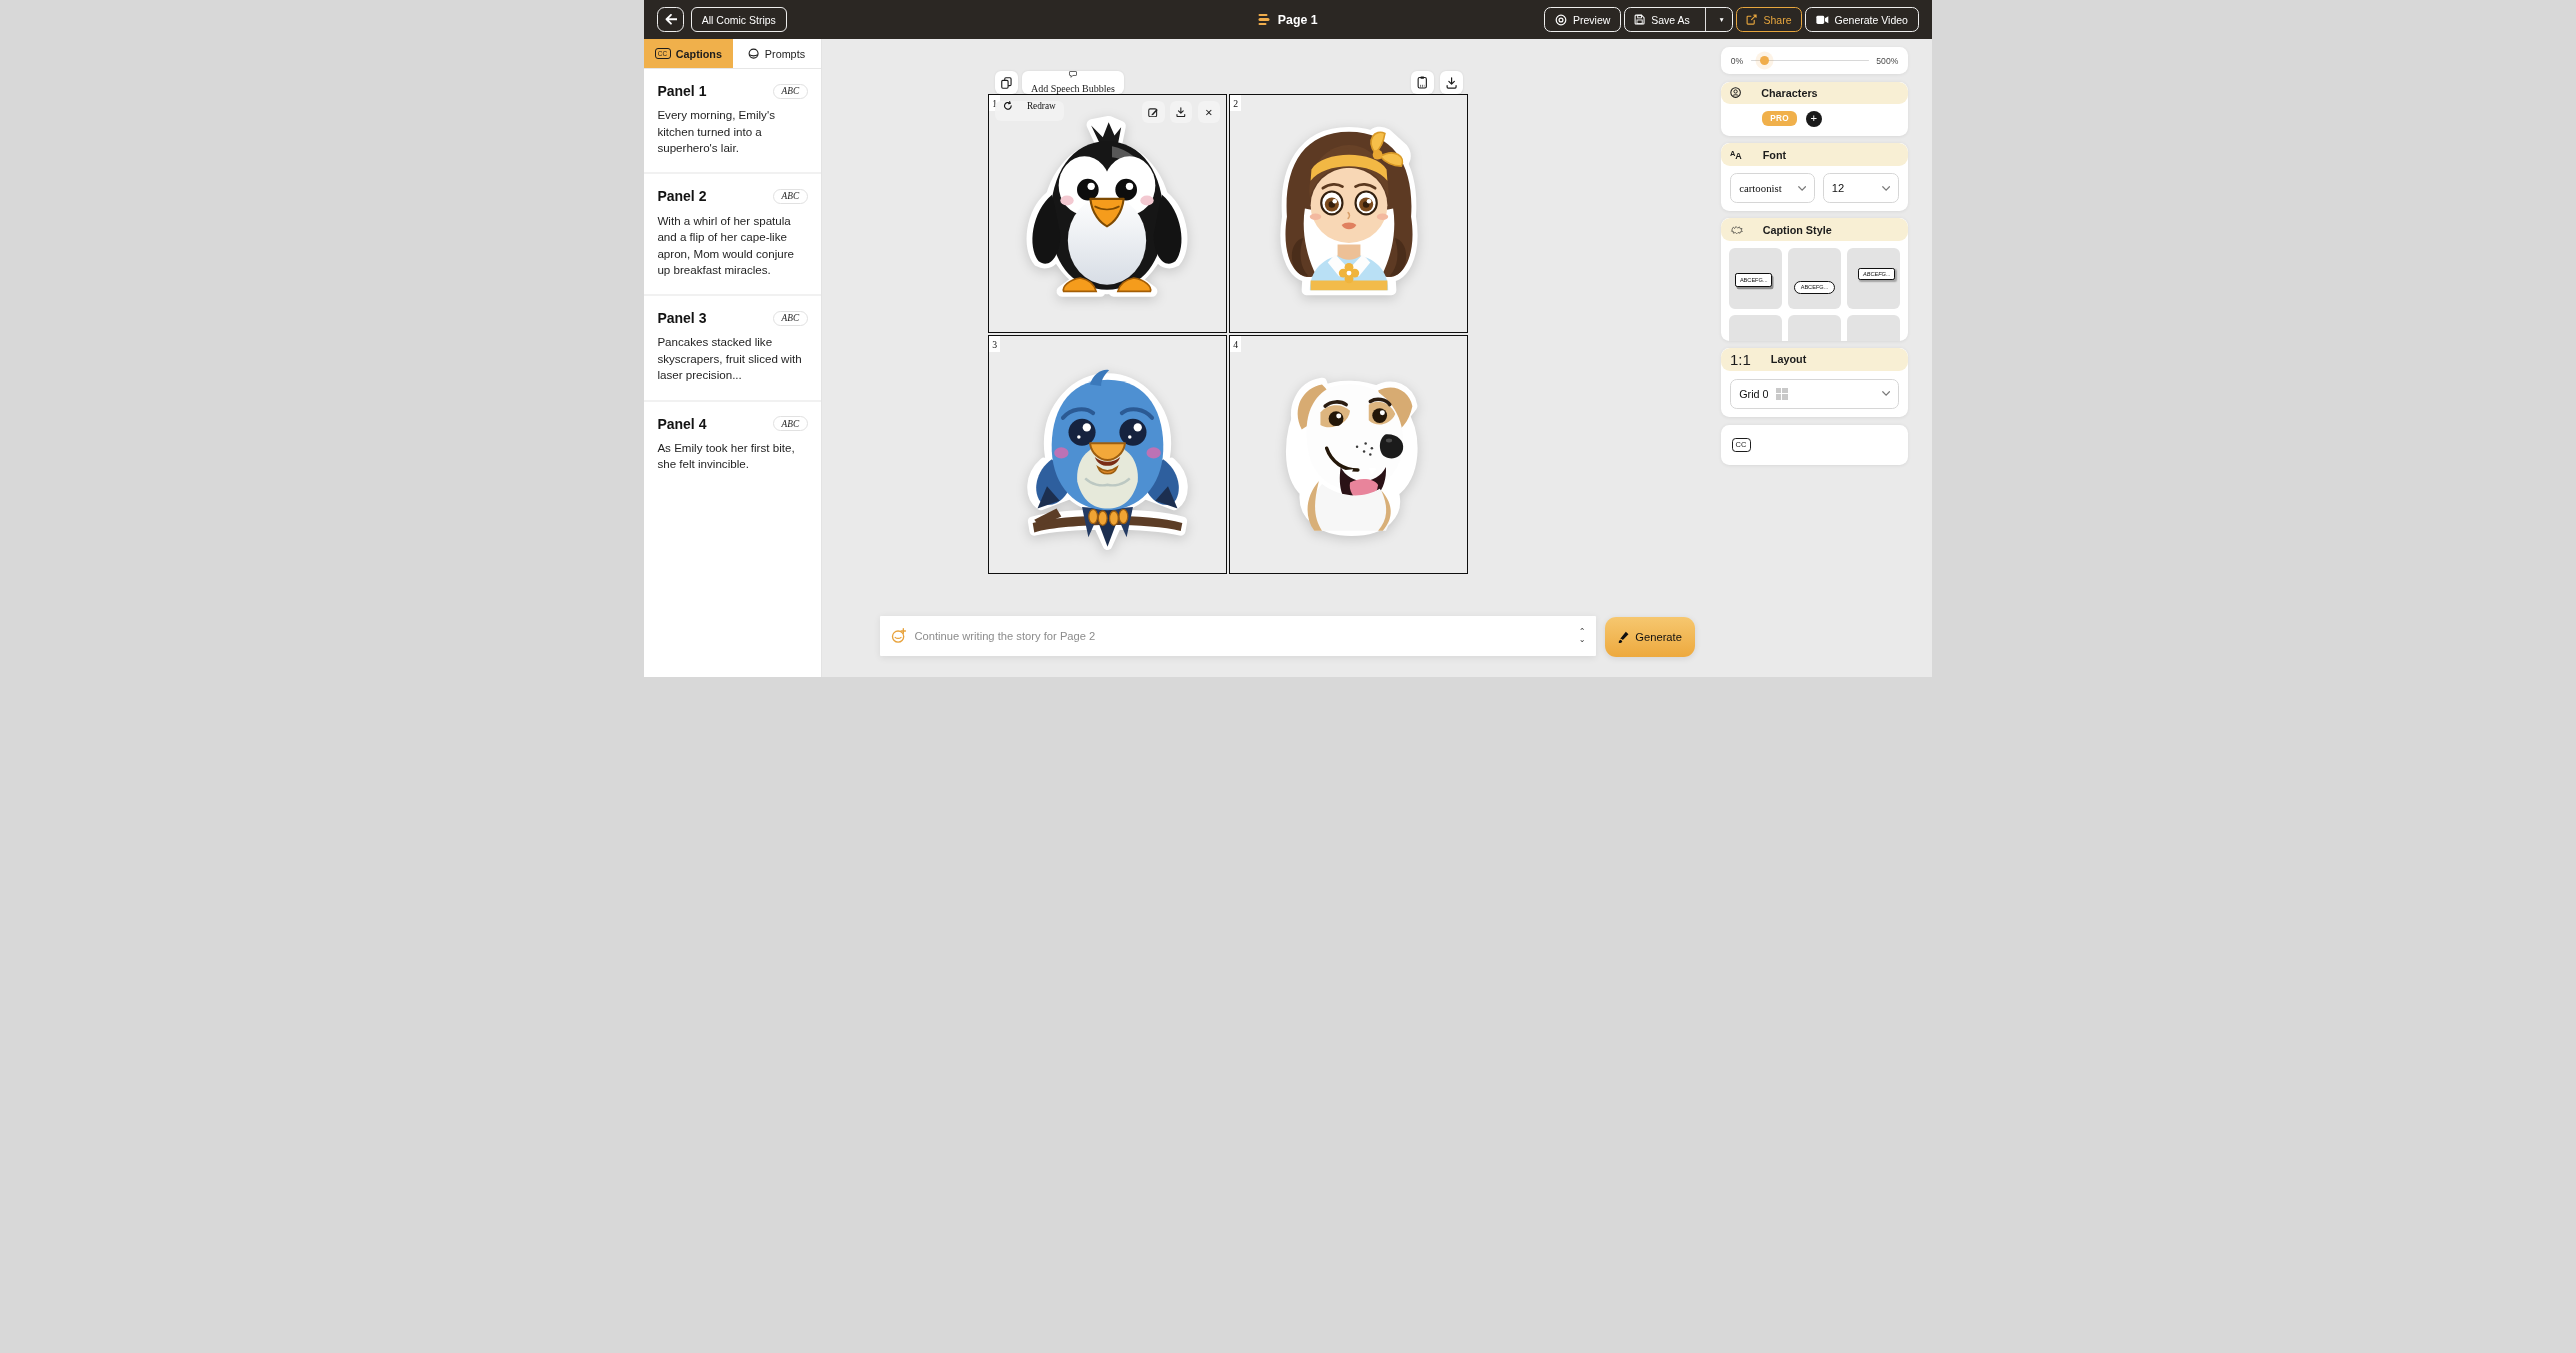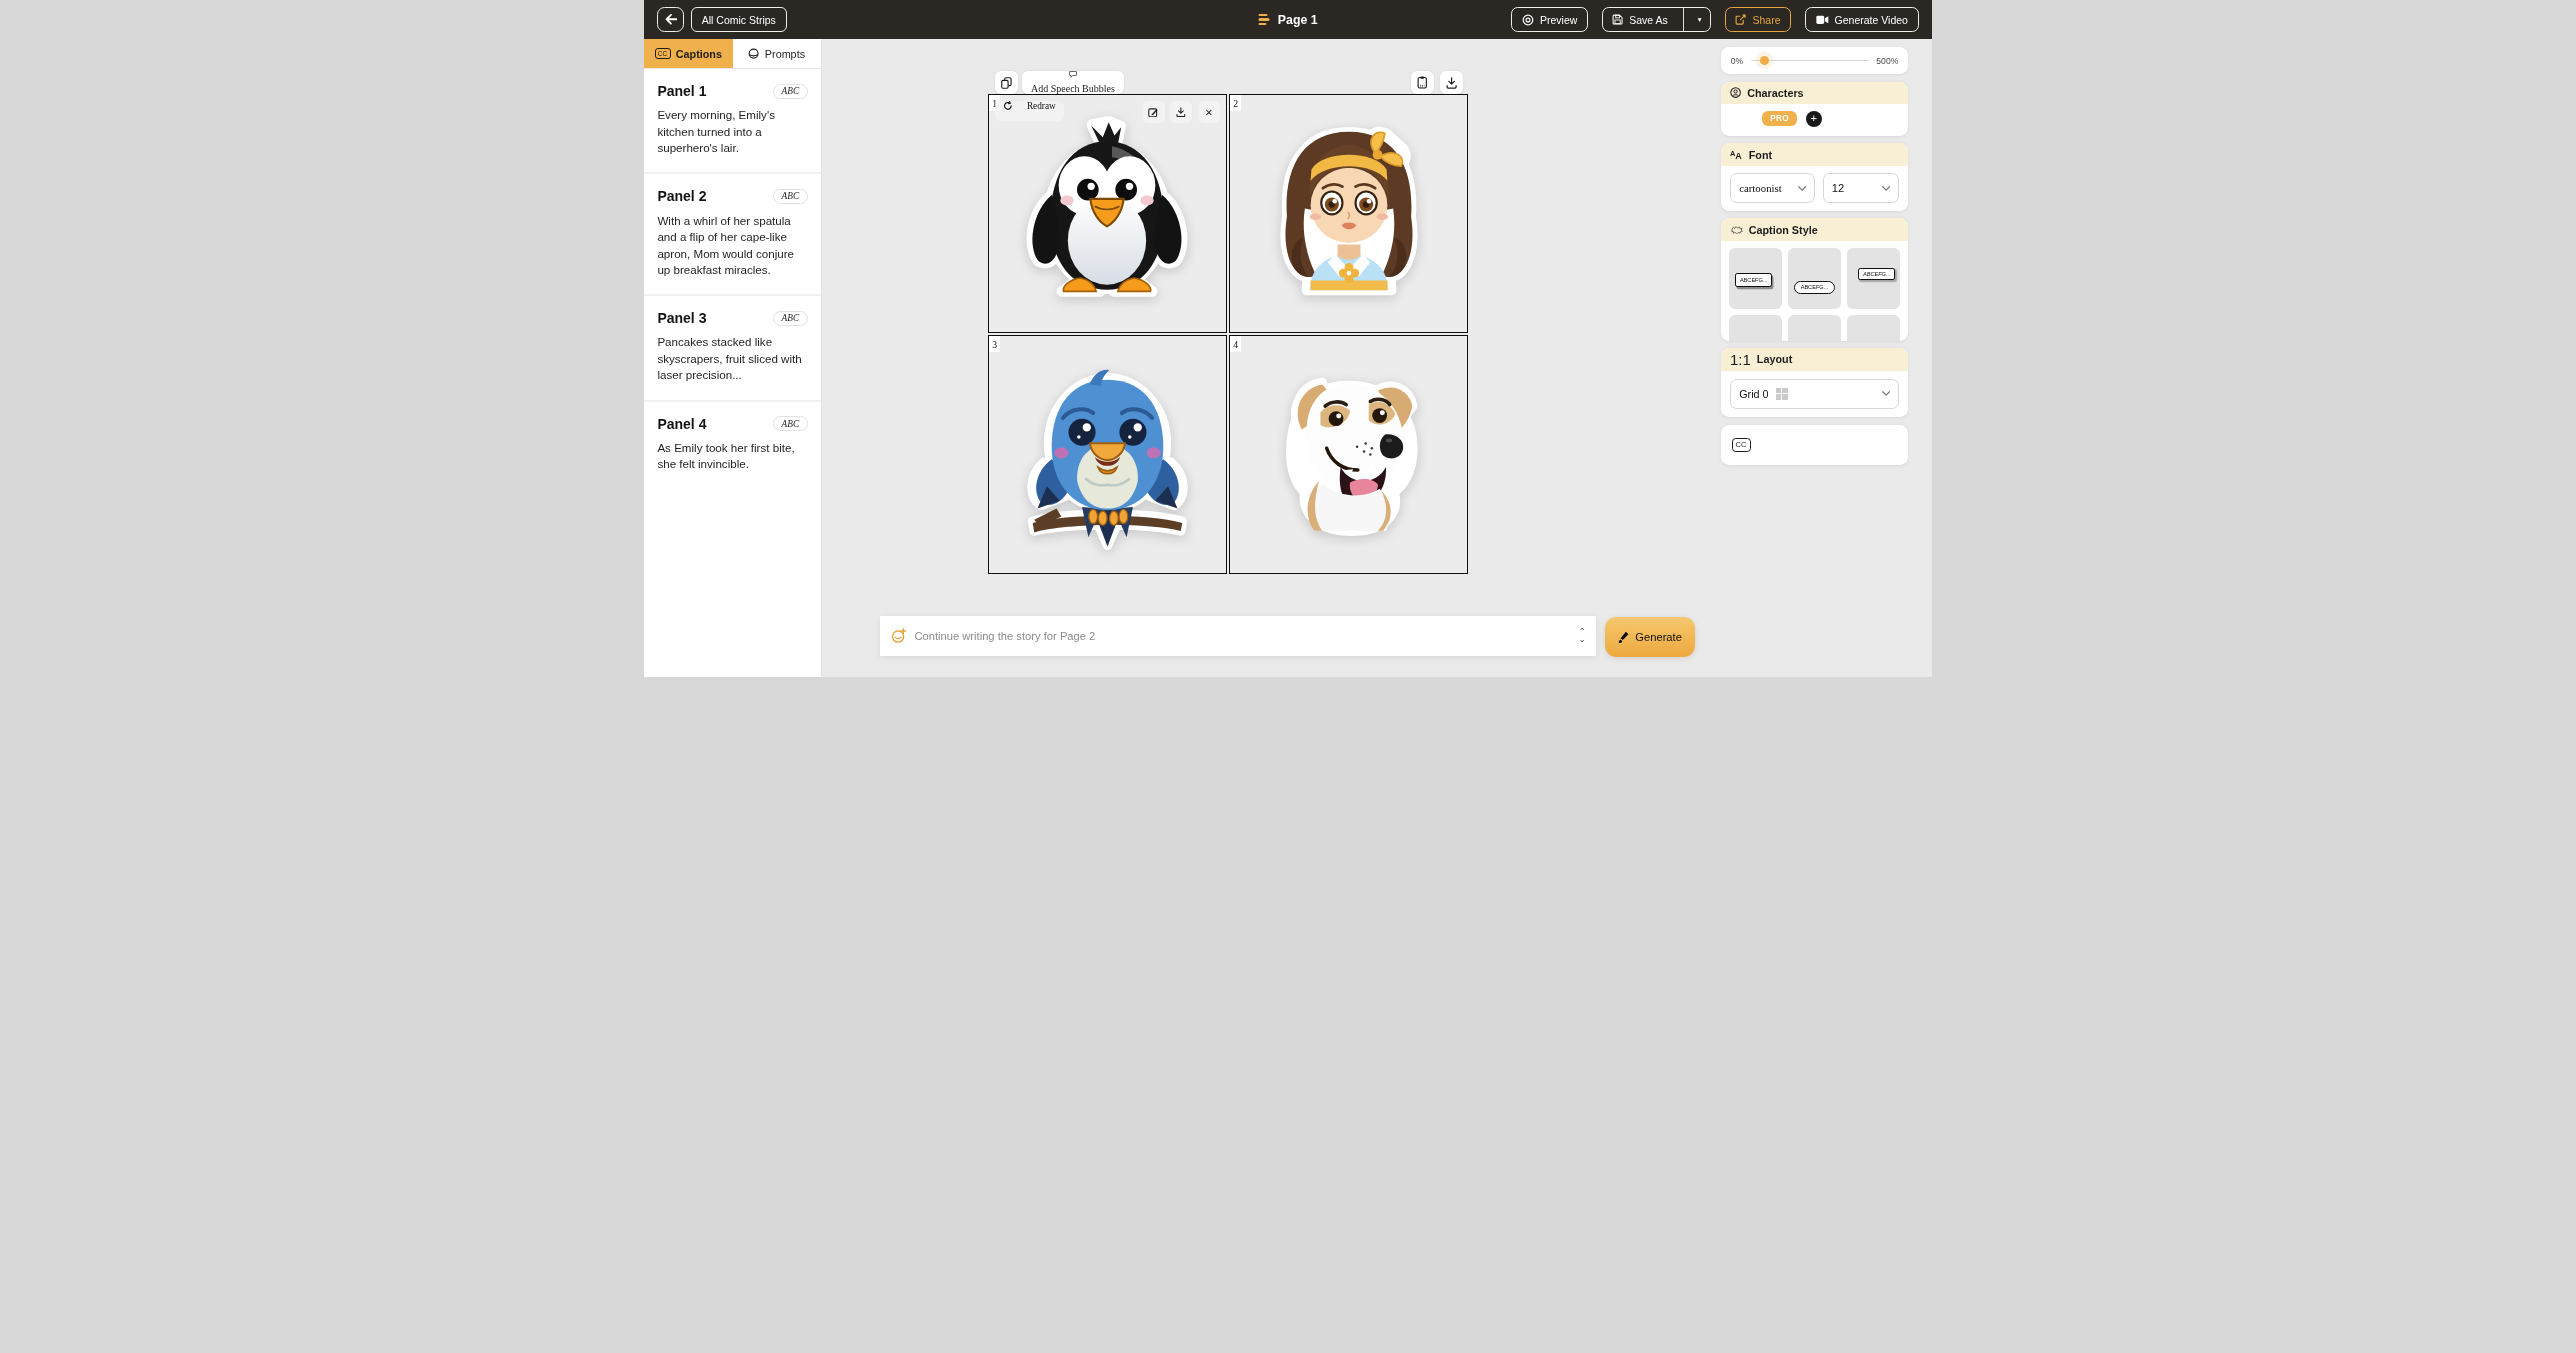--- a/index.html
+++ b/index.html
@@ -10,21 +10,21 @@
 
   
   .topbar { position:absolute; top:0; left:0; right:0; height:39px; background:#2b2723;
             display:flex; align-items:center; padding:0 13.4px; z-index:30; }
   .tb-btn { display:flex; align-items:center; gap:6px; height:25px; border:1.1px solid rgba(255,255,255,.92);
             border-radius:6.7px; color:#fff; font-size:10.5px; padding:0 9.7px; background:transparent; cursor:pointer;
             white-space:nowrap; }
   .tb-icon-btn { width:27px; justify-content:center; padding:0; border-radius:7.5px; }
   .tb-center { position:absolute; left:50%; top:0; height:39px; transform:translateX(-50%);
                display:flex; align-items:center; gap:8.2px; color:#fff; font-size:12.3px; font-weight:600; }
-  .tb-right { margin-left:auto; display:flex; align-items:center; gap:14px; }
+  .tb-right { margin-left:auto; display:flex; align-items:center; gap:3px; }
   .tb-split { padding:0; }
   .tb-split .lbl { display:flex; align-items:center; gap:6px; padding:0 9px; }
   .tb-split .sep { width:0.7px; align-self:stretch; background:rgba(255,255,255,.85); }
   .tb-split .caret { padding:0 8.2px; font-size:7.5px; }
   .tb-share { border-color:#e7a63e; color:#e7a63e; }
   .hamburger span { display:block; height:2.5px; border-radius:1.5px; background:#f0ad4c; margin:1.8px 0; }
   .hamburger .h1{width:9px}.hamburger .h2{width:11.2px}.hamburger .h3{width:8.2px}
 
   
   .sidebar { position:absolute; top:39px; left:0; bottom:0; width:178px; background:#fff;
@@ -64,22 +64,22 @@
   .hover-tools { position:absolute; top:6px; left:6px; right:6px; display:flex; align-items:flex-start; z-index:4; }
   .redraw-pill { display:flex; align-items:flex-start; gap:14px; background:rgba(243,243,243,.88); border-radius:6px;
                  height:20px; padding:0 8.2px; font-family:"Liberation Serif", serif; font-size:9.3px; color:#111; cursor:pointer; }
   .ht-right { margin-left:auto; display:flex; gap:5.2px; }
   .ht-btn { width:22.4px; height:22.4px; border-radius:6px; background:rgba(244,244,244,.82); display:flex;
             align-items:center; justify-content:center; cursor:pointer; color:#222; font-size:9.7px; }
 
   
   .rightbar { position:absolute; left:1077px; top:47px; width:187px; display:flex; flex-direction:column; gap:7.5px; z-index:10; }
   .card { background:#fff; border-radius:8.2px; box-shadow:0 0.7px 3.7px rgba(0,0,0,.07); overflow:hidden; }
-  .card-header { background:#f8efd4; height:22.4px; display:flex; align-items:center; gap:6px; padding:0 9px;
-                 font-size:10.8px; font-weight:600; color:#1c1c1c; }
+  .card-header { background:#f8efd4; height:22.4px; display:flex; align-items:center; gap:20px; padding:0 9px;
+                 font-size:10.8px; font-weight:600; color:#1c1c1c;border-radius:9px; }
   .zoom-card { height:27px; display:flex; align-items:center; gap:7.5px; padding:0 9.7px; }
   .zoom-lbl { font-size:8.6px; color:#4a4a4a; }
   .zoom-track { flex:1; height:1.5px; background:#d8d8d8; border-radius:1.5px; position:relative; cursor:pointer; }
   .zoom-knob { position:absolute; top:-3.7px; left:calc(12% - 4.5px); width:9px; height:9px; border-radius:50%;
                background:#f0ad4c; box-shadow:0 0 0 4.5px rgba(240,173,76,.14); }
   .char-body { padding:6.7px 9px 9px; display:flex; align-items:center; gap:8.2px; }
   .pro-badge { background:#f0b04b; color:#fff; font-size:8.2px; font-weight:700; letter-spacing:0.4px;
                border-radius:6px; padding:3px 8.2px;margin-left:32px; }
   .plus-btn { width:16.4px; height:16.4px; border-radius:50%; background:#1a1a1a; color:#fff; display:flex;
               align-items:center; justify-content:center; font-size:11.2px; line-height:1; cursor:pointer; }

